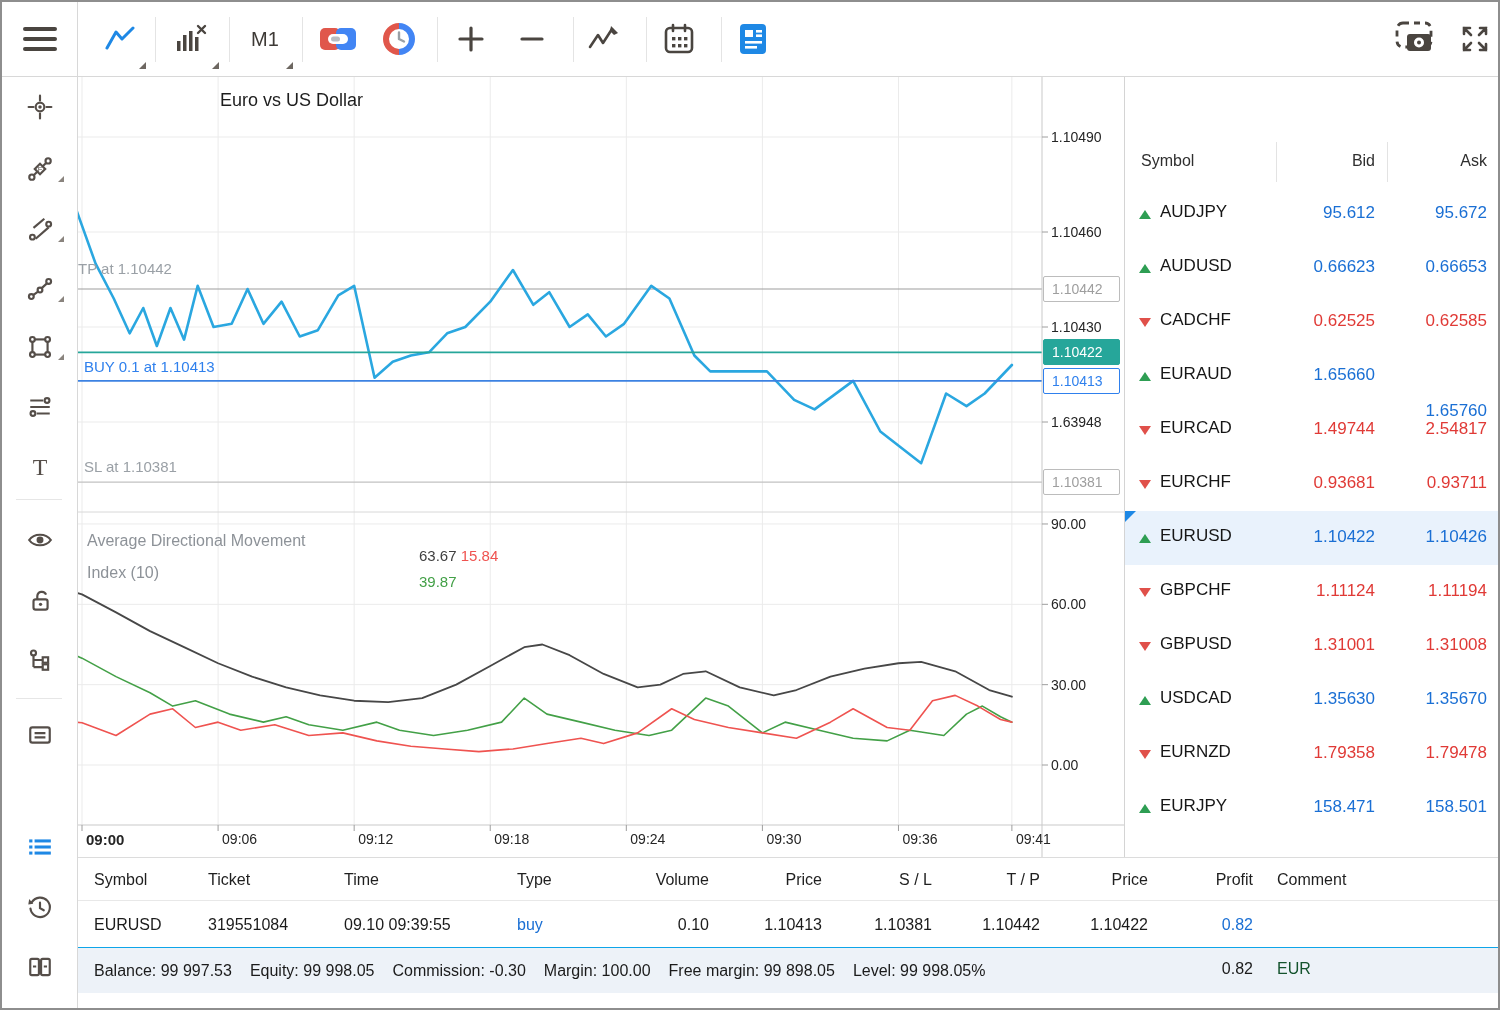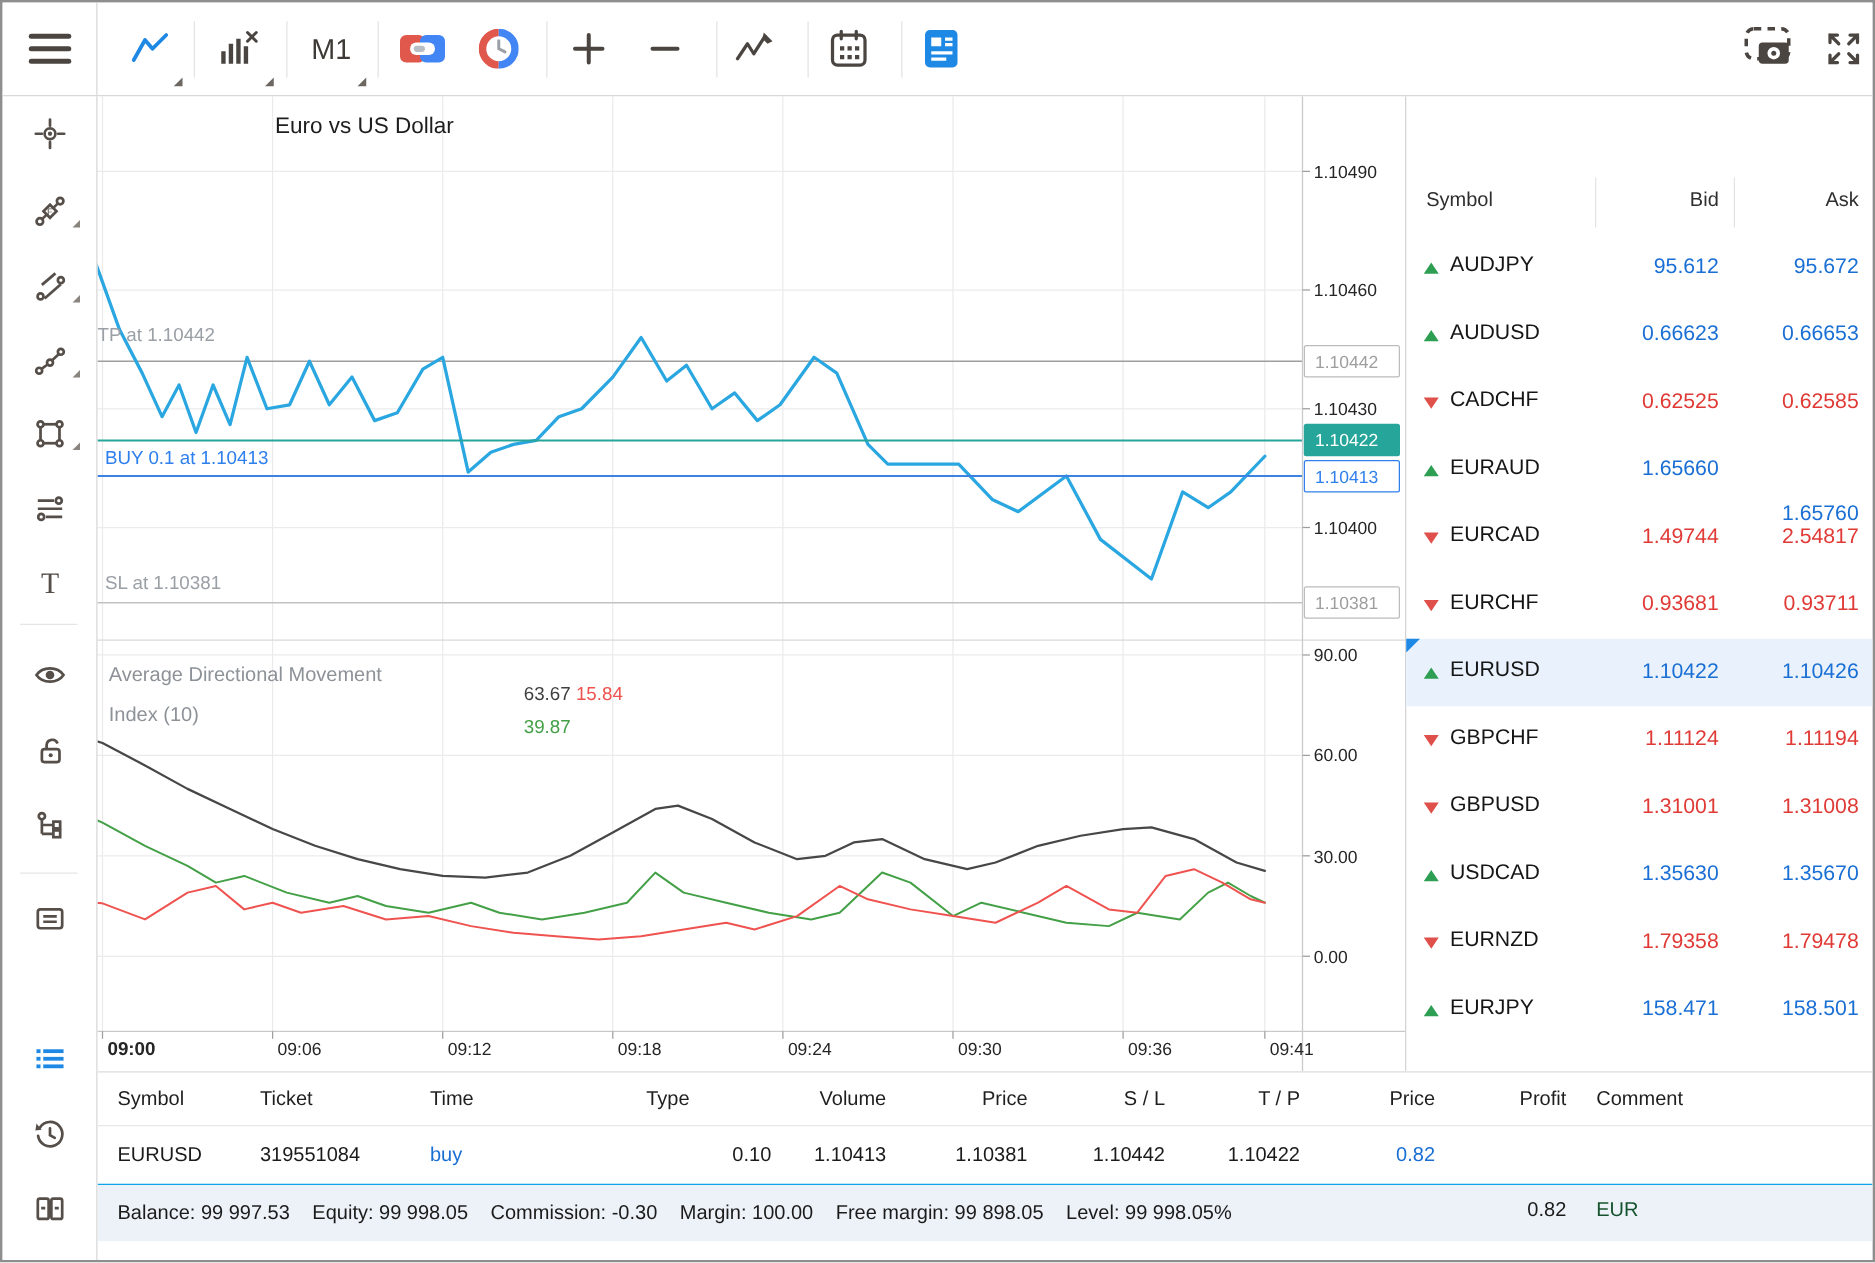--- a/index.html
+++ b/index.html
@@ -7,21 +7,21 @@
   body { font-family:"Liberation Sans", sans-serif; }
   #window {
     position:relative; width:1500px; height:1010px;
     border:2px solid #8e8e8e; background:#fff; overflow:hidden;
   }
   
   #toolbar { position:absolute; left:0; top:0; width:100%; height:75px; background:#fff; border-bottom:1px solid #d8d8d8; z-index:20; }
   .tb-sep { position:absolute; top:15px; width:1px; height:45px; background:#e4e4e4; }
   .tb-btn { position:absolute; top:0; height:74px; display:flex; align-items:center; justify-content:center; cursor:pointer; }
   .tb-caret { position:absolute; width:0; height:0; border-left:7px solid transparent; border-bottom:7px solid #6d6761; top:60px; }
-  #tf-label { font-size:23px; color:#3e3a36; font-weight:500; }
+  #tf-label { font-size:20px; color:#3e3a36; font-weight:500; }
   
   #sidebar { position:absolute; left:0; top:75px; width:76px; bottom:0; background:#fff; border-right:1px solid #d8d8d8; z-index:15; }
   #toolbar-left-sep { position:absolute; left:75px; top:0; width:1px; height:75px; background:#d8d8d8; z-index:21; }
   .sb-btn { position:absolute; left:25px; width:26px; height:26px; cursor:pointer; }
   .sb-caret { position:absolute; left:56px; width:0; height:0; border-left:6px solid transparent; border-bottom:6px solid #8a847e; }
   .sb-divider { position:absolute; left:14px; width:46px; height:1px; background:#e6e6e6; }
   
   #chart-svg { position:absolute; left:0; top:0; z-index:1; }
   .chart-label { position:absolute; z-index:3; white-space:nowrap; }
   #chart-title { left:218px; top:88px; font-size:18px; color:#1d1d1d; }
@@ -133,21 +133,21 @@
     <div>Index (10)</div>
   </div>
   <div class="chart-label" id="ind-vals">
     <div><span class="v-dark">63.67</span> <span class="v-red">15.84</span></div>
     <div><span class="v-green">39.87</span></div>
   </div>
   <div id="axis-labels">
       <div class="axis-lab" style="top:127px;">1.10490</div>
       <div class="axis-lab" style="top:221.99999999998954px;">1.10460</div>
       <div class="axis-lab" style="top:316.9999999999791px;">1.10430</div>
-      <div class="axis-lab" style="top:411.9999999999686px;">1.10400</div>
+      <div class="axis-lab" style="top:411.9999999999686px;">1.63948</div>
       <div class="axis-lab" style="top:513.98px;">90.00</div>
       <div class="axis-lab" style="top:594.3199999999999px;">60.00</div>
       <div class="axis-lab" style="top:674.66px;">30.00</div>
       <div class="axis-lab" style="top:755px;">0.00</div>
       <div class="axis-box gray" style="top:274.00000000001137px;">1.10442</div>
       <div class="axis-box teal" style="top:337.33333333333775px;">1.10422</div>
       <div class="axis-box blue" style="top:365.8333333333135px;">1.10413</div>
       <div class="axis-box gray" style="top:467.1666666666779px;">1.10381</div>
     </div>
   <div id="time-labels">
@@ -504,20 +504,21 @@
         <div class="cell-r" style="">Price</div>
         <div class="cell-r" style="">S / L</div>
         <div class="cell-r" style="">T / P</div>
         <div class="cell-r" style="">Price</div>
         <div class="cell-r" style="">Profit</div>
         <div class=" cell-comment" style="">Comment</div>
       </div>
     <div id="trade-row" class="trade-grid">
         <div class="" style="">EURUSD</div>
         <div class="" style="">319551084</div>
+        <div class="" style="">09.10 09:39:55</div>
         <div class=" cell-blue" style="">buy</div>
         <div class="cell-r" style="">0.10</div>
         <div class="cell-r" style="">1.10413</div>
         <div class="cell-r" style="">1.10381</div>
         <div class="cell-r" style="">1.10442</div>
         <div class="cell-r" style="">1.10422</div>
         <div class="cell-r cell-blue" style="">0.82</div>
         <div class=" cell-comment" style=""></div>
       </div>
     <div id="balance-row">

